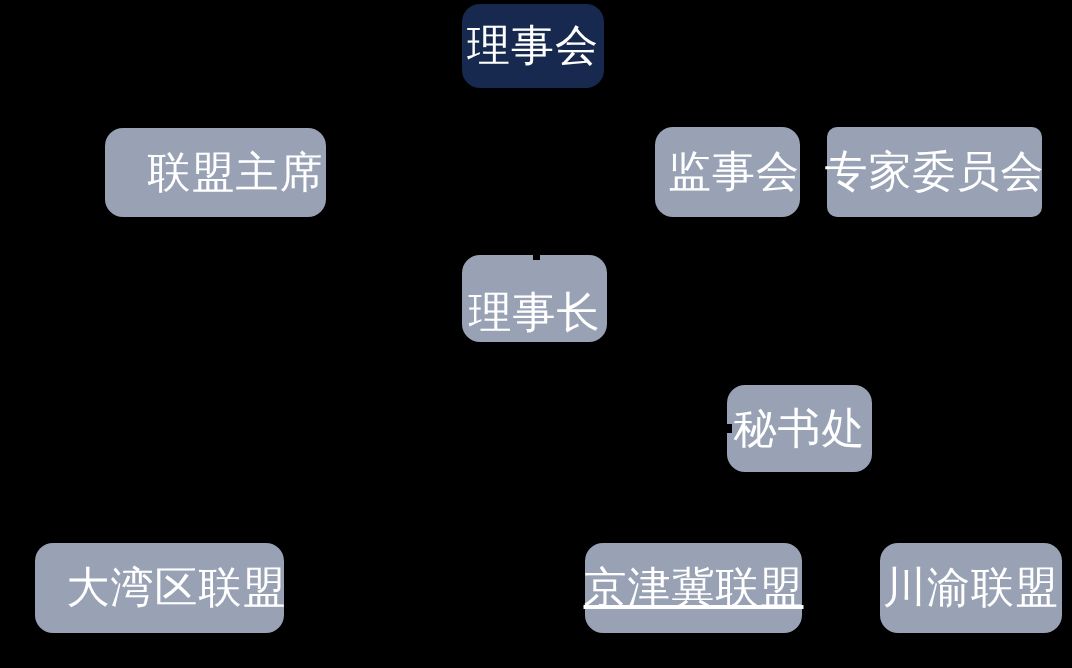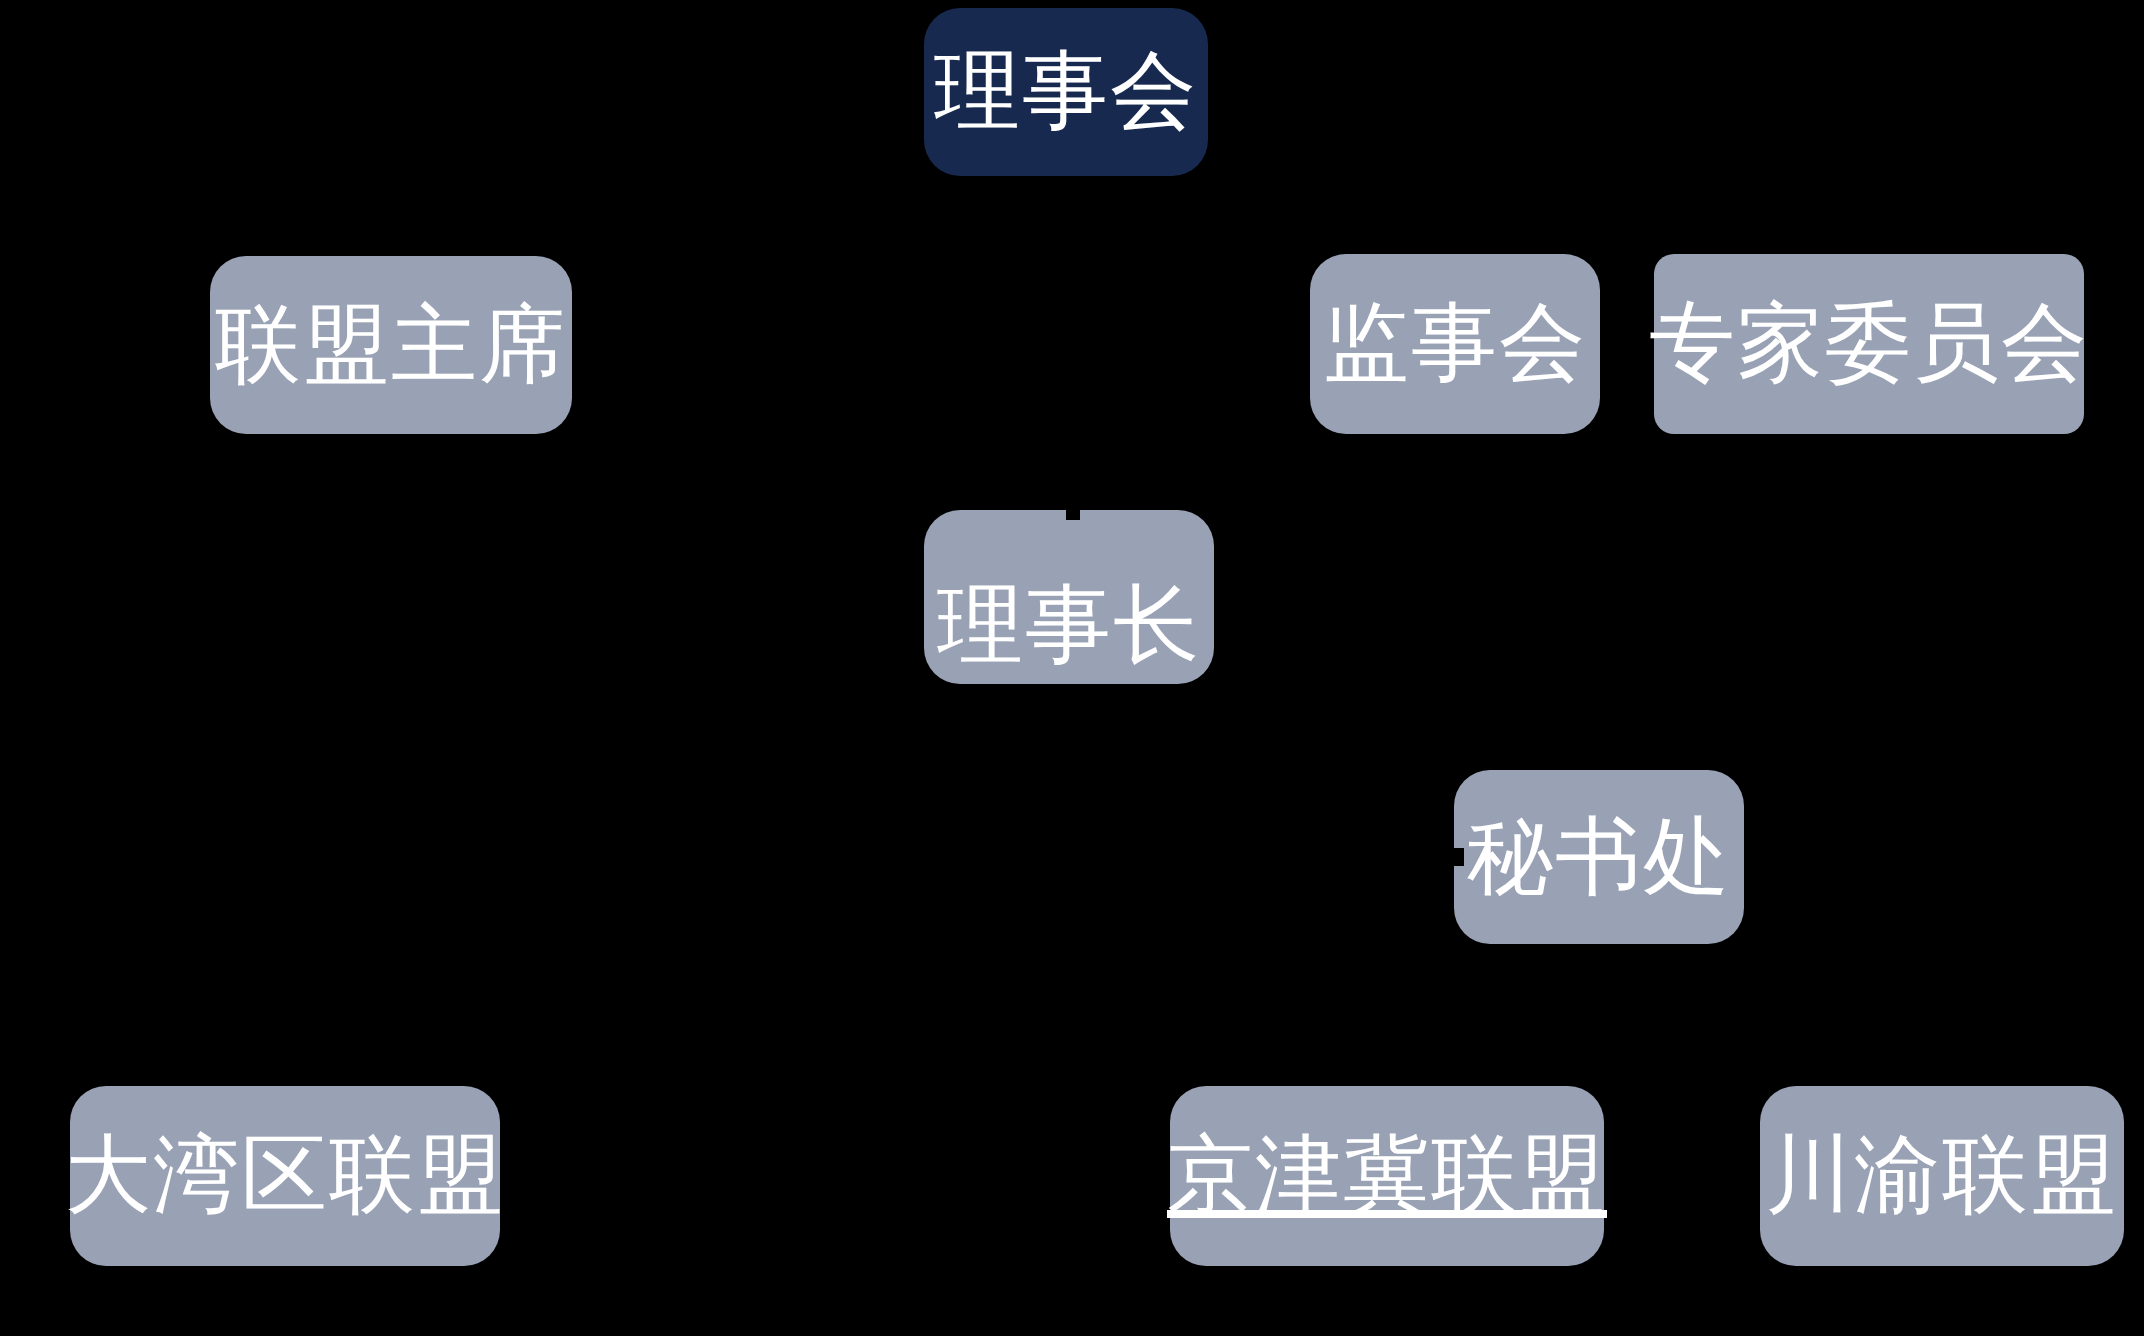--- a/index.html
+++ b/index.html
@@ -26,26 +26,26 @@
     font-size: 43px;
     font-weight: 400;
     letter-spacing: 1px;
     white-space: nowrap;
   }
   .node.primary {
     background: var(--primary-bg, #17294e);
   }
   
   .n-board            { left: 462px; top: 4px;   width: 142px; height: 84px; }
-  .n-alliance-chair   { left: 105px; top: 128px; width: 181px; height: 89px; }
-  .n-supervisory      { left: 655px; top: 127px; width: 145px; height: 90px; }
+  .n-alliance-chair   { left: 105px; top: 128px; width: 181px; height: 89px; padding-left: 40px; }
+  .n-supervisory      { left: 655px; top: 127px; width: 145px; height: 90px; justify-content: flex-end; }
   .n-expert           { left: 827px; top: 127px; width: 215px; height: 90px; border-radius: 10px; }
   .n-council-chair    { left: 462px; top: 255px; width: 145px; height: 87px; align-items: flex-end; }
   .n-secretariat      { left: 727px; top: 385px; width: 145px; height: 87px; }
-  .n-bay-area         { left: 35px;  top: 543px; width: 215px; height: 90px; }
+  .n-bay-area         { left: 35px;  top: 543px; width: 215px; height: 90px; padding-left: 34px; }
   .n-yangtze          { left: 310px; top: 543px; width: 217px; height: 90px; }
   .n-jingjinji        { left: 585px; top: 543px; width: 217px; height: 90px; text-decoration: underline; }
   .n-chuanyu          { left: 880px; top: 543px; width: 182px; height: 90px; }
   
   .stub {
     position: absolute;
     background: var(--bg, #000000);
   }
   .stub-council-top   { left: 533px; top: 255px; width: 7px; height: 5px; }
   .stub-secretariat-l { left: 727px; top: 424px; width: 5px; height: 9px; }

